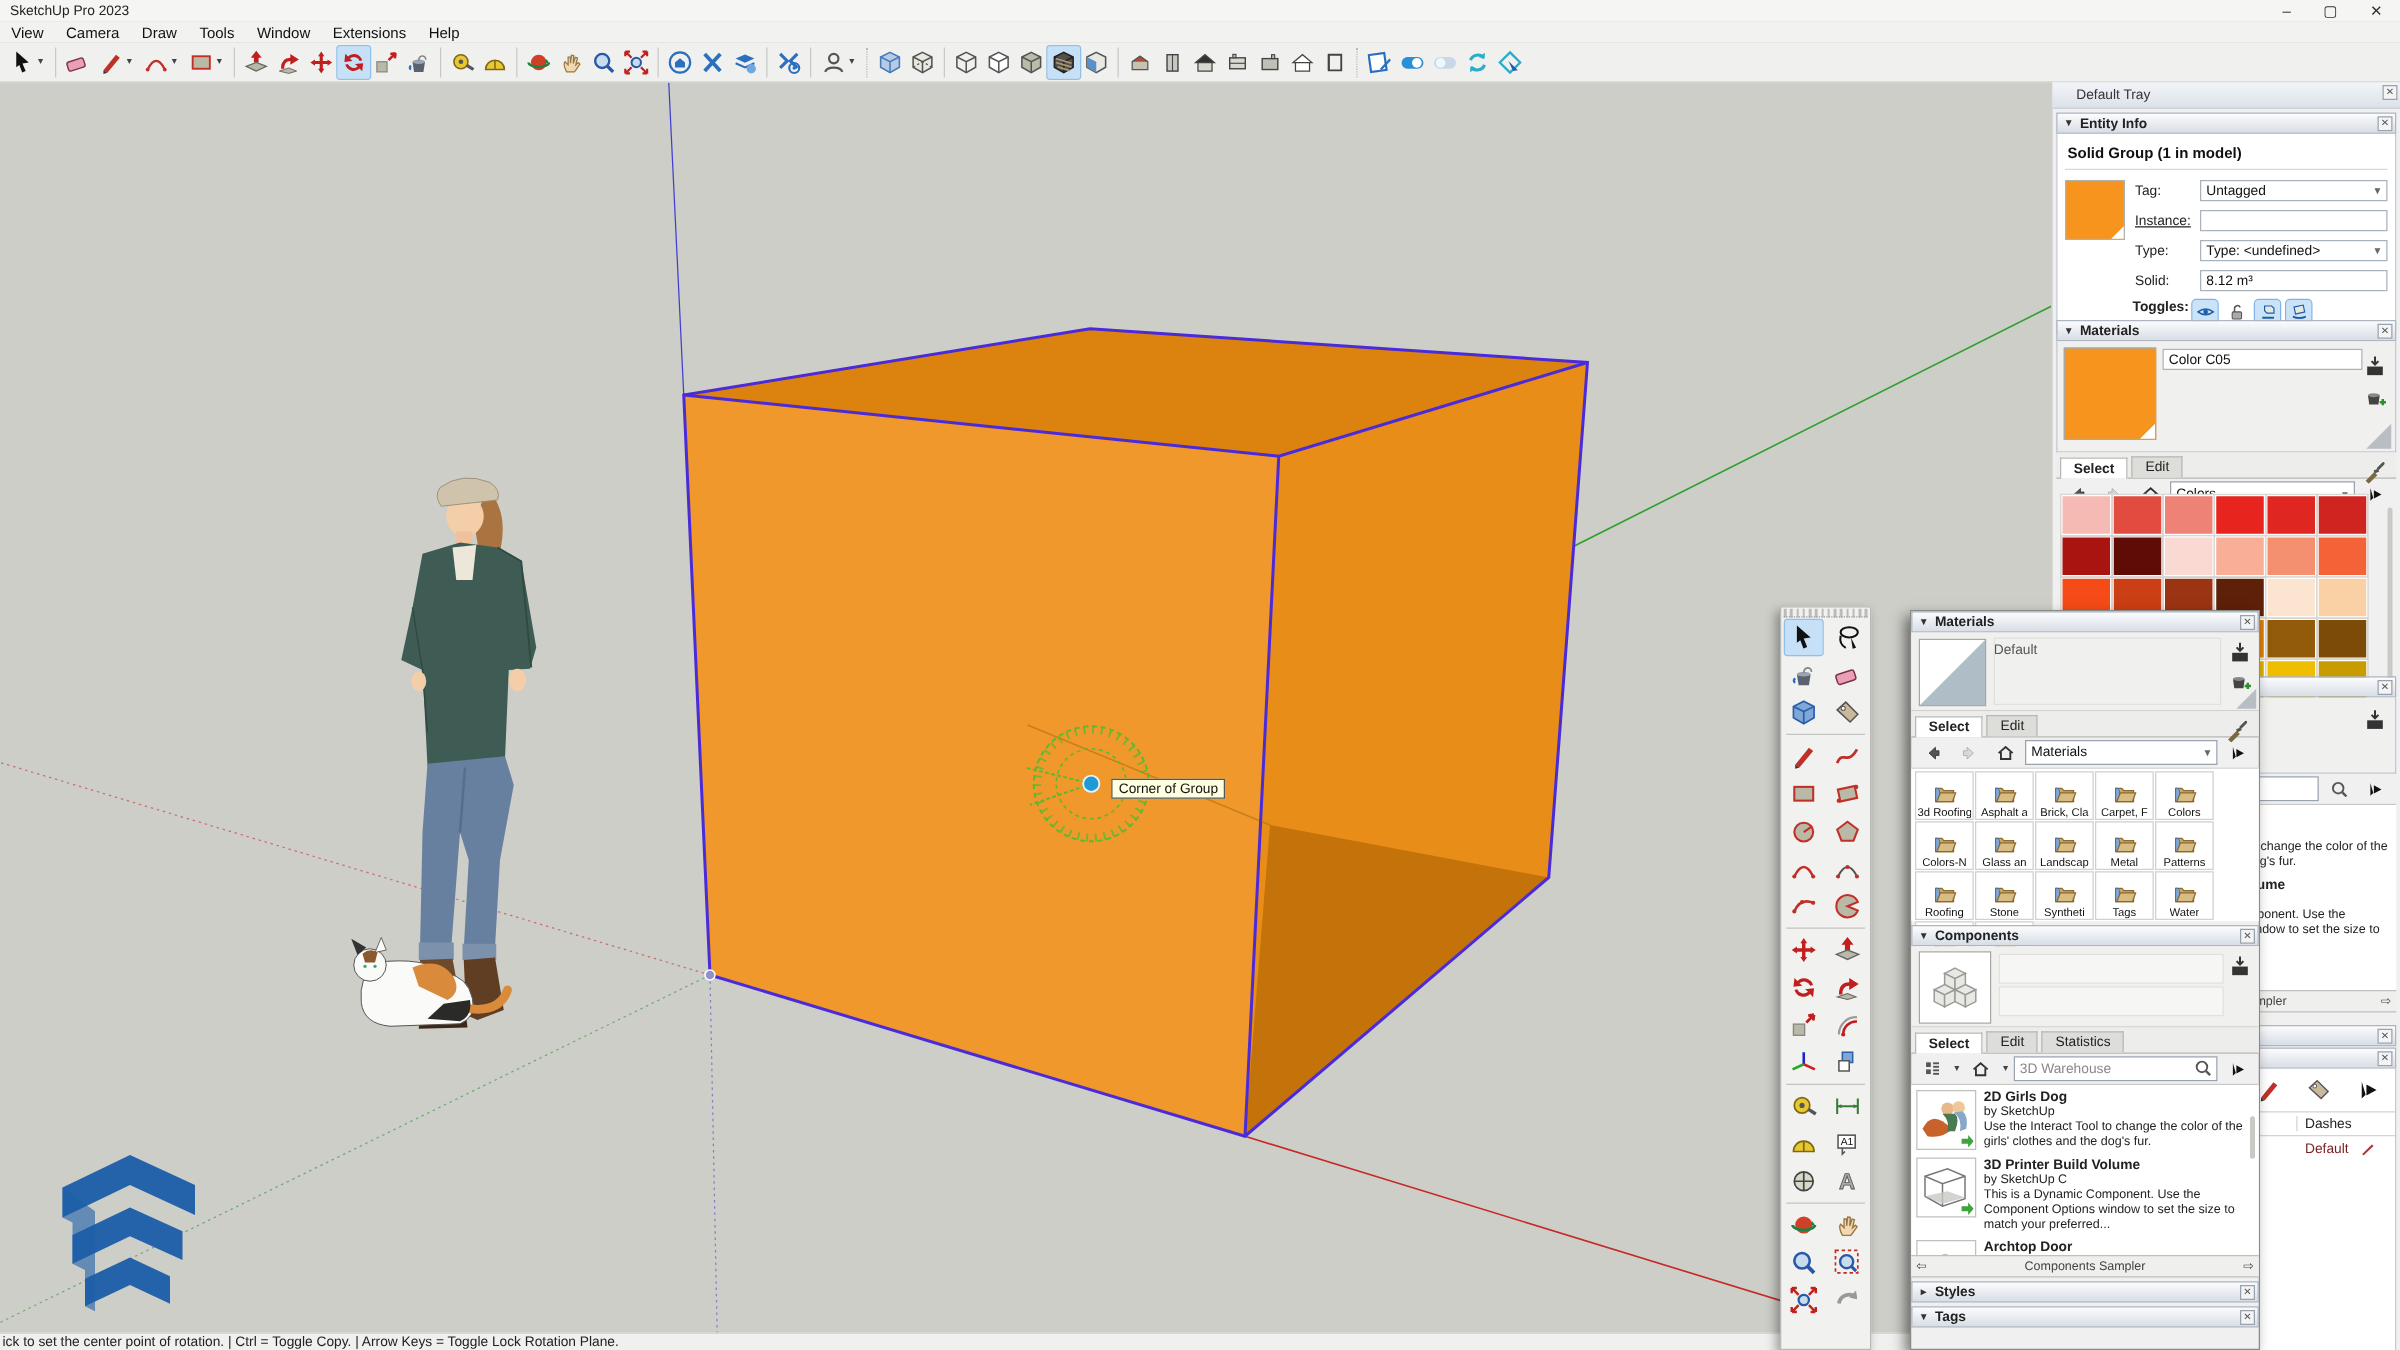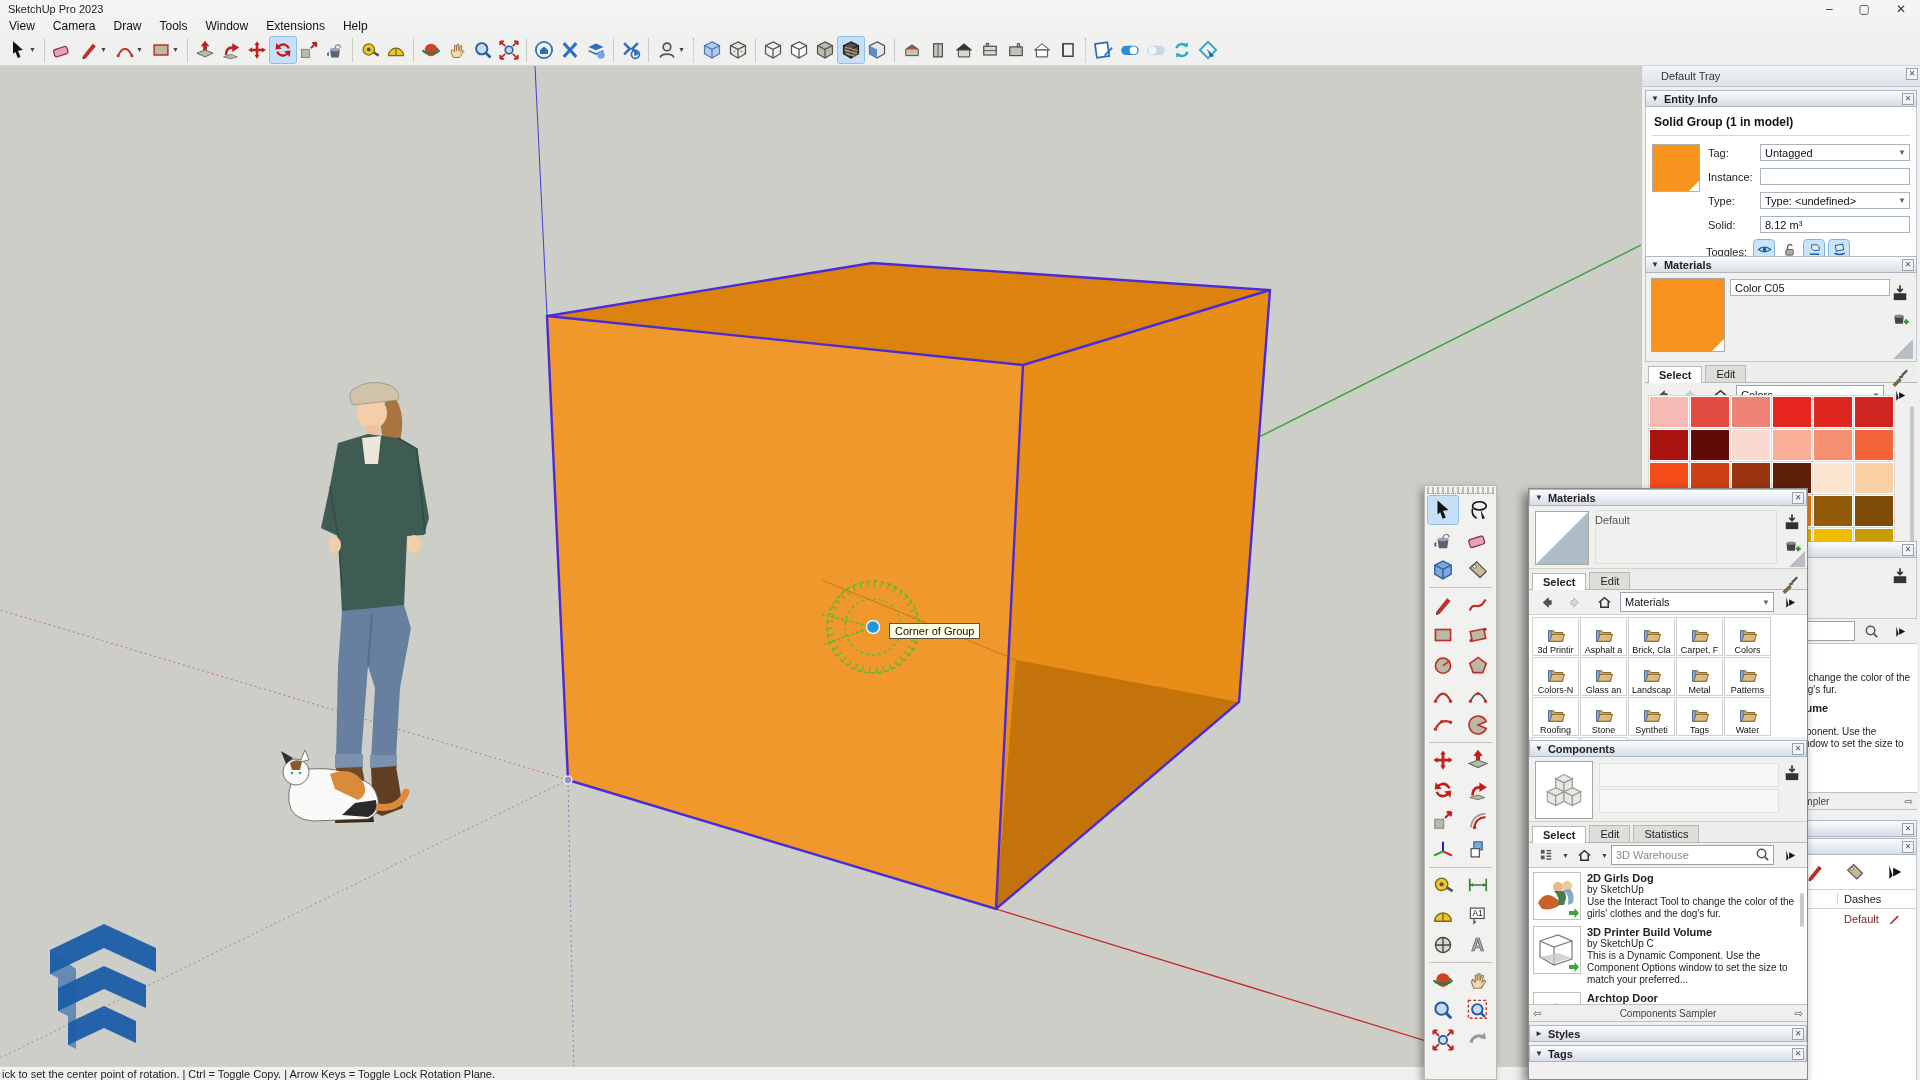--- a/index.html
+++ b/index.html
@@ -497,41 +497,41 @@
         </div>
         <div style="flex:1;margin-left:8px;" id="entity-rows">
             <div style="display: flex; align-items: center; margin-bottom: 7px;">
               <span class="fieldlbl" style="width:52px;">Tag:</span>
     <div class="inp" style="flex:1;">
     <span>Untagged</span>
                 <span class="dd">▼</span>
               </div>
             </div>
             <div style="display: flex; align-items: center; margin-bottom: 7px;">
-              <span class="fieldlbl" style="width:52px;">Instance:</span>
+              <span class="fieldlbl" style="width:52px;text-decoration:underline;">Instance:</span>
     <div class="inp" style="flex:1;">
     <span></span>
               </div>
             </div>
             <div style="display: flex; align-items: center; margin-bottom: 7px;">
               <span class="fieldlbl" style="width:52px;">Type:</span>
     <div class="inp" style="flex:1;">
     <span>Type: &lt;undefined&gt;</span>
                 <span class="dd">▼</span>
               </div>
             </div>
             <div style="display: flex; align-items: center; margin-bottom: 7px;">
               <span class="fieldlbl" style="width:52px;">Solid:</span>
     <div class="inp" style="flex:1;">
     <span>8.12 m³</span>
               </div>
             </div>
           </div>
       </div>
-      <div style="display:flex;align-items:flex-end;margin-top:0;padding-left:54px;">
+      <div style="display:flex;align-items:flex-start;margin-top:0;padding-left:54px;font-weight:bold;">
         <span class="fieldlbl" style="width:48px;">Toggles:</span>
         <div style="display:flex;" id="entity-toggles">
             <div class="togglebox on">
               <svg viewBox="0 0 16 16">
                 <path d="M1.5 8 Q8 3 14.5 8 Q8 13 1.5 8 Z" fill="none" stroke="#1C5FA8" stroke-width="1.3"></path>
                 <circle cx="8" cy="8" r="2" fill="#1C5FA8"></circle>
               </svg>
             </div>
             <div class="togglebox">
               <svg viewBox="0 0 16 16">
@@ -853,21 +853,21 @@
         </svg>
       </span>
   </div>
   <div class="folders" id="folder-grid" style="background:#FFF;border-top:1px solid #D0D0CC;height:118px;">
       <div class="folderitem">
         <svg viewBox="0 0 16 16">
           <path d="M2 4.5 H6 L7.2 6 H13.5 V13 H2 Z" fill="#C9A96A" stroke="#8A6A30" stroke-width="0.8"></path>
           <path d="M2 4.5 L2 13 L4.5 13 L4.5 6 L3.5 4.5 Z" fill="#7FA8D8" stroke="#4A6A98" stroke-width="0.6"></path>
           <path d="M2.8 13 L5 7.5 H14.8 L12.8 13 Z" fill="#D8BC82" stroke="#8A6A30" stroke-width="0.8"></path>
         </svg>
-        <span class="flbl">3d Printir</span>
+        <span class="flbl">3d Roofing</span>
       </div>
       <div class="folderitem">
         <svg viewBox="0 0 16 16">
           <path d="M2 4.5 H6 L7.2 6 H13.5 V13 H2 Z" fill="#C9A96A" stroke="#8A6A30" stroke-width="0.8"></path>
           <path d="M2 4.5 L2 13 L4.5 13 L4.5 6 L3.5 4.5 Z" fill="#7FA8D8" stroke="#4A6A98" stroke-width="0.6"></path>
           <path d="M2.8 13 L5 7.5 H14.8 L12.8 13 Z" fill="#D8BC82" stroke="#8A6A30" stroke-width="0.8"></path>
         </svg>
         <span class="flbl">Asphalt a</span>
       </div>
       <div class="folderitem">

